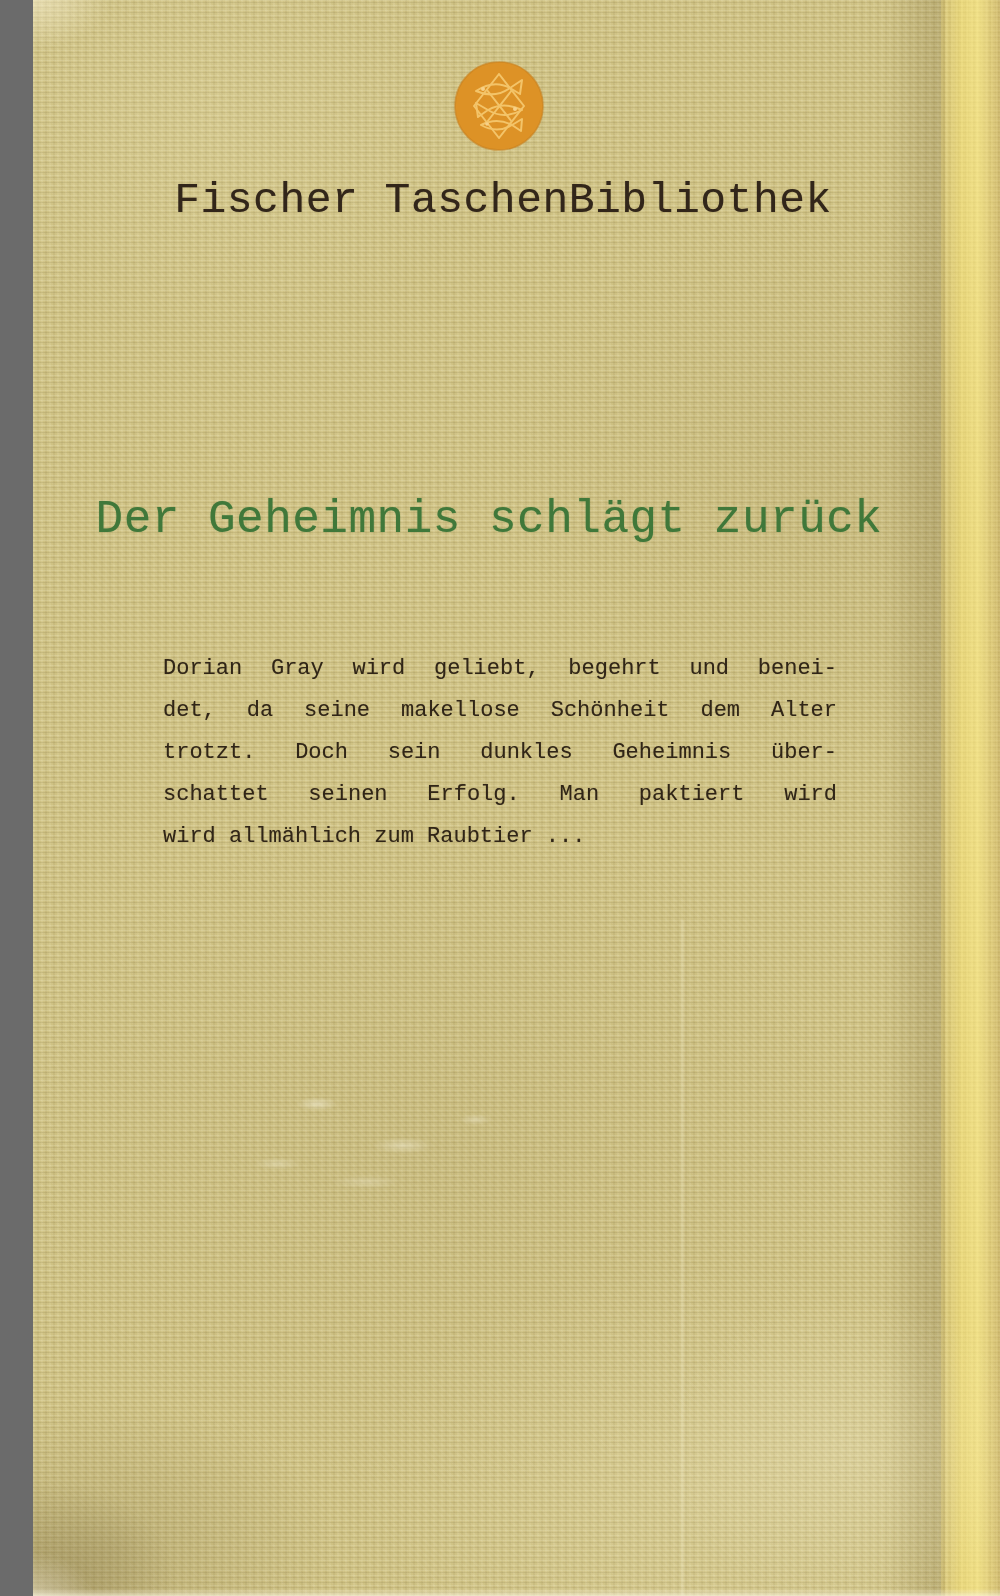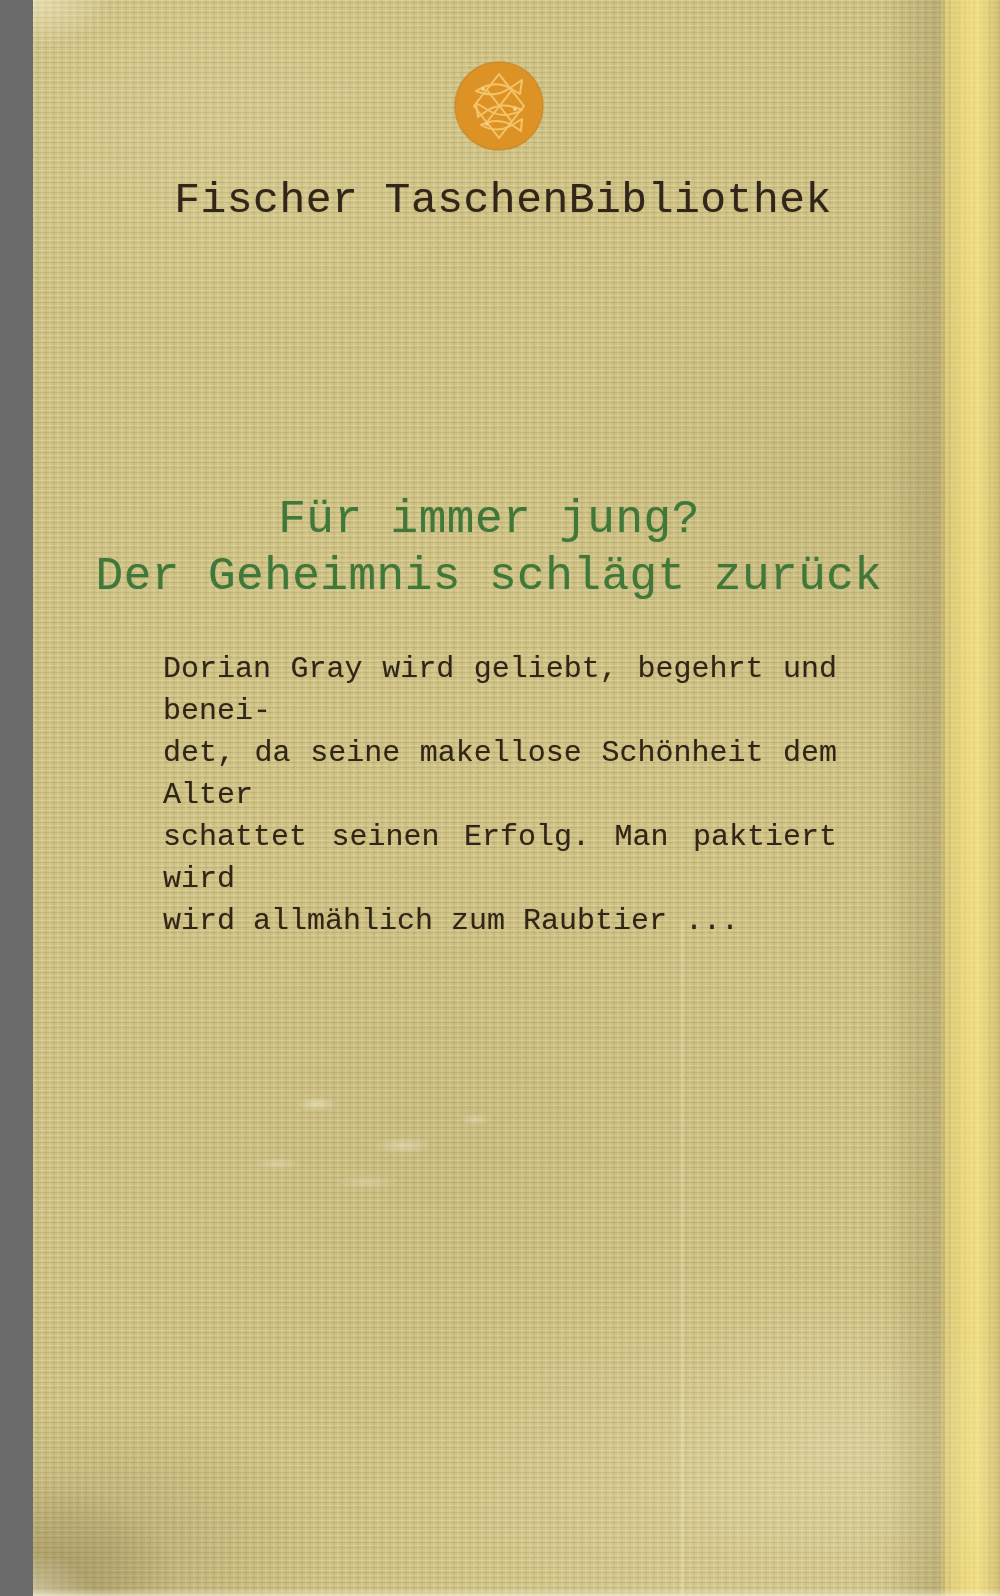--- a/index.html
+++ b/index.html
@@ -70,21 +70,21 @@
     text-align:center; font-size:43px; letter-spacing:.5px;
     color:#32261a; text-shadow:0 0 1px rgba(60,45,25,.35);
   }
   .headline {
     position:absolute; top:492px; left:0; width:912px;
     text-align:center; font-size:46px; line-height:57px; letter-spacing:.5px;
     color:#40783a; text-shadow:0 0 1px rgba(60,110,55,.4);
   }
   .blurb {
     position:absolute; top:648px; left:130px; width:674px;
-    font-size:30px; line-height:42px; color:#302517;
+    font-size:22px; line-height:42px; color:#302517;
     text-shadow:0 0 1px rgba(55,42,22,.3);
   }
   .blurb .line { text-align:justify; text-align-last:justify; }
   .blurb .line.last { text-align-last:left; }
 </style>
 </head>
 <body>
 
 <div class="photo">
 
@@ -110,27 +110,27 @@
         <circle cx="29" cy="28" r="2"></circle>
         <circle cx="61" cy="48" r="2"></circle>
         <circle cx="33" cy="63" r="1.8"></circle>
       </g>
     </svg>
   </div>
 
   <div class="series-title">Fischer TaschenBibliothek</div>
 
   <div class="headline">
-    <div>Für immer jung?</div>
     <div>Der Geheimnis schlägt zurück</div>
   </div>
 
   <div class="blurb">
     <div class="line">Dorian Gray wird geliebt, begehrt und benei-</div>
     <div class="line">det, da seine makellose Schönheit dem Alter</div>
+    <div class="line">trotzt. Doch sein dunkles Geheimnis über-</div>
     <div class="line">schattet seinen Erfolg. Man paktiert wird</div>
     <div class="line last">wird allmählich zum Raubtier ...</div>
   </div>
 
   <div class="overlay scuff-a"></div>
   <div class="overlay scuff-b"></div>
   <div class="overlay crease-v"></div>
   <div class="overlay corner-tl"></div>
   <div class="overlay corner-bl"></div>
   <div class="overlay bottom-sliver"></div>

